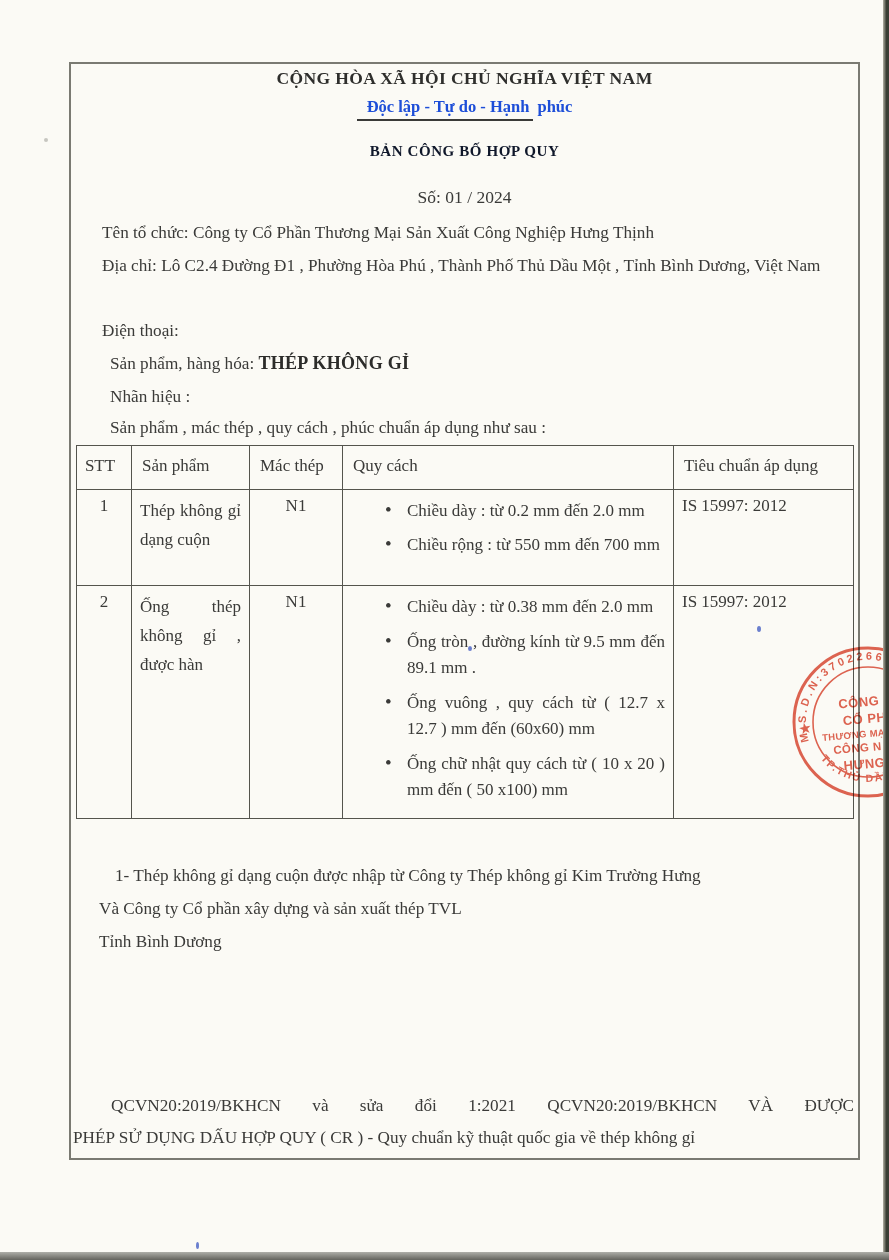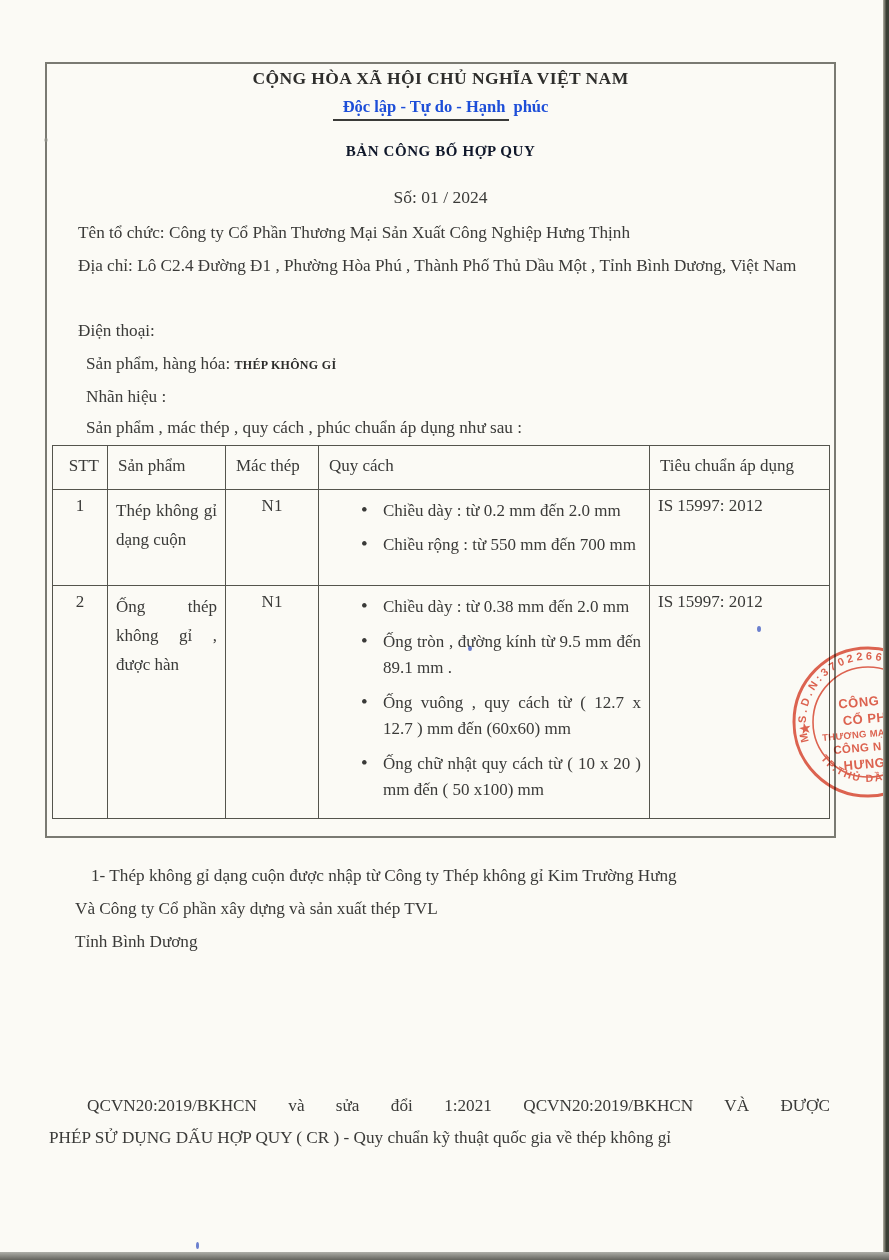--- a/index.html
+++ b/index.html
@@ -7,56 +7,56 @@
     position:relative;width:889px;height:1260px;overflow:hidden;
     background:#fbfaf5;
     font-family:"Liberation Serif", serif;
     color:#3a3a38;
   }
   .scan-edge-right{position:absolute;top:0;left:883px;width:6px;height:1260px;
     background:linear-gradient(to right,#b3b1a4,#3a3e34 55%);z-index:9;}
   .scan-edge-bottom{position:absolute;left:0;top:1252px;width:889px;height:8px;
     background:linear-gradient(to bottom,#aeaea8,#63635d);z-index:9;}
 
-  .frame{position:absolute;left:45px;top:62px;width:791px;height:776px;
+  .frame{position:absolute;left:69px;top:62px;width:791px;height:1098px;
     box-sizing:border-box;border:2px solid #7a7a72;text-decoration:underline;}
 
   .abs{position:absolute;}
   .ctr{left:0;right:0;text-align:center;}
 
   .nat-line1{top:4px;font-size:17.5px;font-weight:bold;letter-spacing:.4px;color:#2e2e2c;}
   .nat-line2{top:33px;font-size:16.5px;font-weight:bold;color:#1d4ed8;}
   .nat-line2 .ul{border-bottom:2px solid #3a3a38;padding:0 4px 3px 10px;}
   .doc-title{top:79px;font-size:15px;font-weight:bold;letter-spacing:.6px;color:#0f172a;}
   .doc-num{top:123px;font-size:17.5px;}
 
   .bodytext{font-size:17.2px;line-height:33px;}
   .org{top:152px;left:31px;width:750px;}
   .org .addr{text-align:justify;}
   .phone{top:250px;left:31px;}
   .prod{top:283px;left:39px;}
-  .prod b{font-size:12px;letter-spacing:.3px;color:#2c2c2a;}
+  .prod b{font-size:18px;letter-spacing:.3px;color:#2c2c2a;}
   .brand{top:316px;left:39px;}
   .intro{top:347px;left:39px;}
 
   table.spec{position:absolute;top:381px;left:5px;width:777px;
     border-collapse:collapse;table-layout:fixed;}
   table.spec td{border:1.5px solid #54544d;vertical-align:top;
     font-size:17px;padding:6px 8px;box-sizing:border-box;}
   tr.head{height:44px;}
   tr.head td{vertical-align:middle;padding-top:2px;}
   tr.r1{height:96px;}
   tr.r2{height:232px;}
   td.c-stt{width:55px;text-align:center;}
   td.c-prod{width:118px;text-align:justify;line-height:29px;padding-top:8px;}
   td.c-grade{width:93px;text-align:center;padding-top:8px;}
   td.c-specs{width:331px;padding:6px 14px 4px 8px;}
   td.c-std{width:180px;padding-top:8px;padding-left:11px;}
   tr.head td{text-align:left;padding-left:10px;}
-  tr.head td.c-stt{text-align:right;padding-left:0;}
+  tr.head td.c-stt{text-align:center;padding-left:0;}
   ul.specs{margin:2px 0 0;padding:0 0 0 32px;list-style:none;}
   ul.specs li{position:relative;padding-left:24px;margin-bottom:8px;
     line-height:26px;text-align:justify;}
   ul.specs li::before{content:"\2022";position:absolute;left:2px;top:-1px;font-size:19px;}
   tr.r2 ul.specs li{margin-bottom:9px;}
 
   .notes{top:795px;left:28px;width:753px;}
   .notes .n1a{text-indent:16px;}
   .notes .n2{padding-left:22px;text-indent:-11px;text-align:justify;}
   .conf-final{top:1026px;left:2px;width:781px;font-size:17.2px;line-height:32px;}

